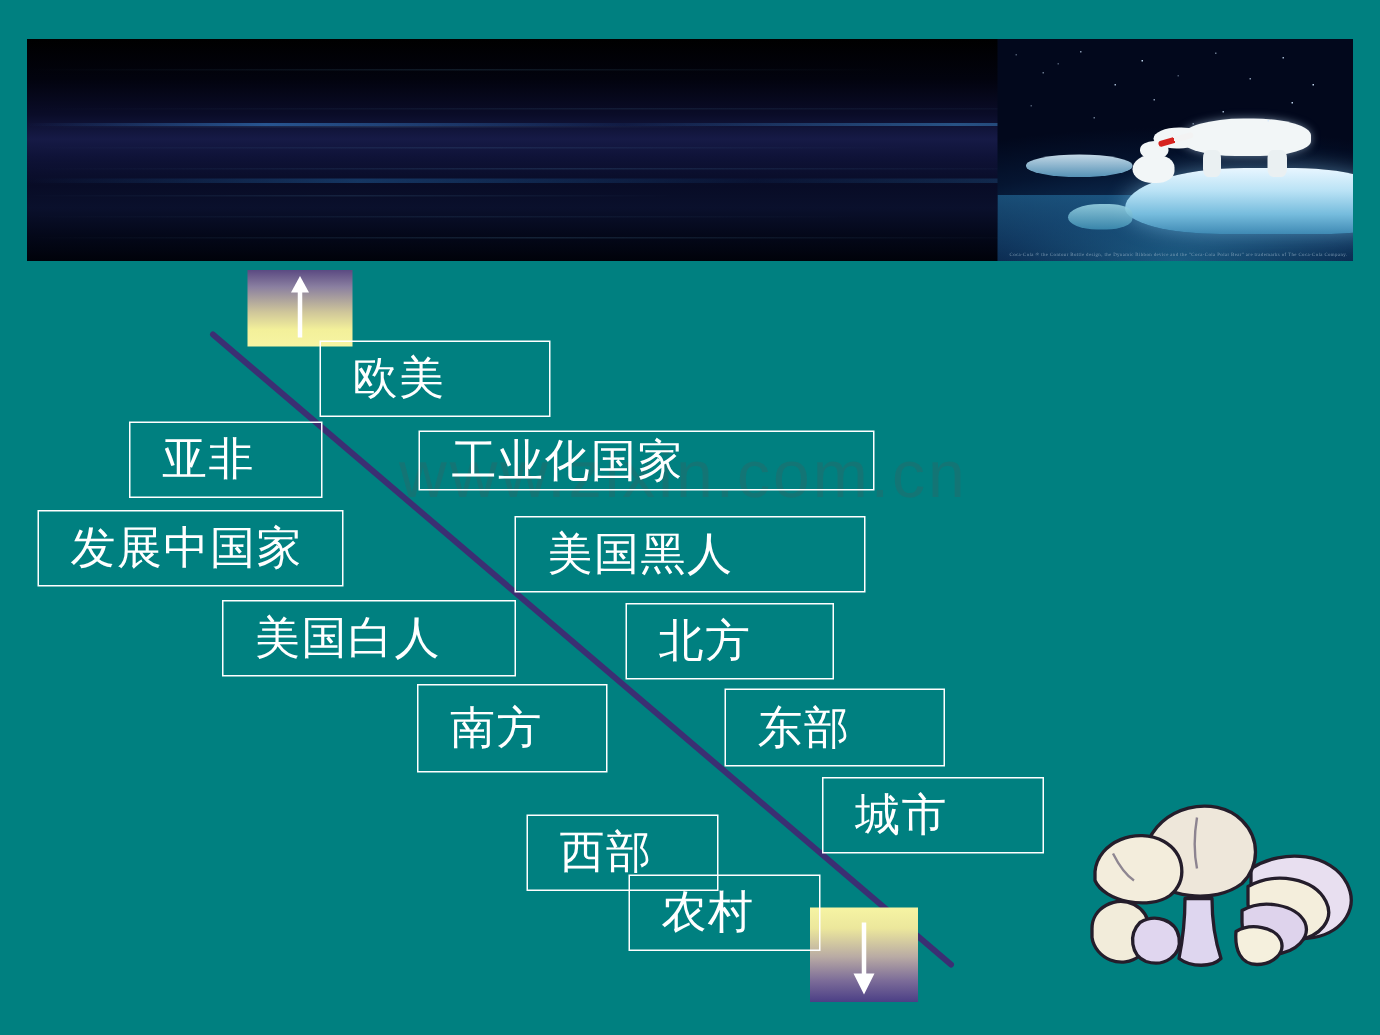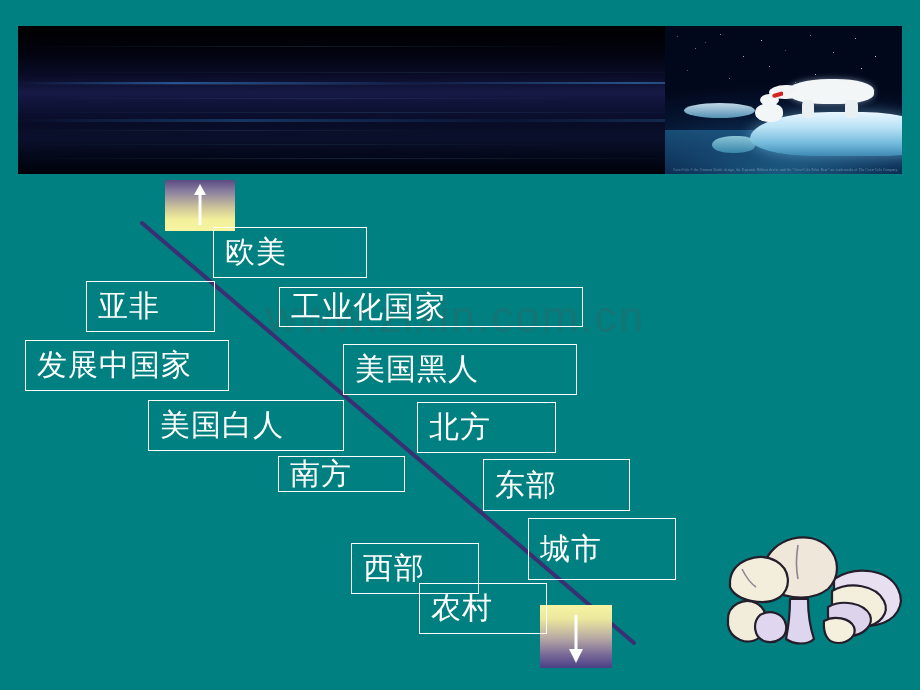--- a/index.html
+++ b/index.html
@@ -234,21 +234,21 @@
   .label-box {
     position: absolute;
     border: 1.5px solid #ffffff;
     box-sizing: border-box;
     display: flex;
     align-items: center;
     color: #ffffff;
     font-size: 30px;
     font-family: "Liberation Serif", "DejaVu Serif", serif;
     letter-spacing: 1px;
-    padding-left: 11px;
+    padding-left: 21px;
     white-space: nowrap;
     background: transparent;
   }
 
   
   #mushrooms {
     position: absolute;
     left: 716px;
     top: 503px;
     width: 196px;
@@ -342,30 +342,30 @@
       </div>
       <div class="label-box" style="left: 343px; top: 344px; width: 234px; height: 51px;">
         <span>美国黑人</span>
       </div>
       <div class="label-box" style="left: 148px; top: 400px; width: 196px; height: 51px;">
         <span>美国白人</span>
       </div>
       <div class="label-box" style="left: 417px; top: 402px; width: 139px; height: 51px;">
         <span>北方</span>
       </div>
-      <div class="label-box" style="left: 278px; top: 456px; width: 127px; height: 36px;">
+      <div class="label-box" style="left: 278px; top: 456px; width: 127px; height: 59px;">
         <span>南方</span>
       </div>
       <div class="label-box" style="left: 483px; top: 459px; width: 147px; height: 52px;">
         <span>东部</span>
       </div>
       <div class="label-box" style="left: 351px; top: 515px; width: 128px; height: 51px; margin-top: 28px;">
         <span>西部</span>
       </div>
-      <div class="label-box" style="left: 528px; top: 518px; width: 148px; height: 62px;">
+      <div class="label-box" style="left: 548px; top: 518px; width: 148px; height: 51px;">
         <span>城市</span>
       </div>
       <div class="label-box" style="left: 419px; top: 571px; width: 128px; height: 51px; margin-top: 12px;">
         <span>农村</span>
       </div>
     </div>
 
   <svg id="mushrooms" viewBox="0 0 196 156">
     <g stroke="#241d2b" stroke-width="2.2" stroke-linejoin="round">
 

